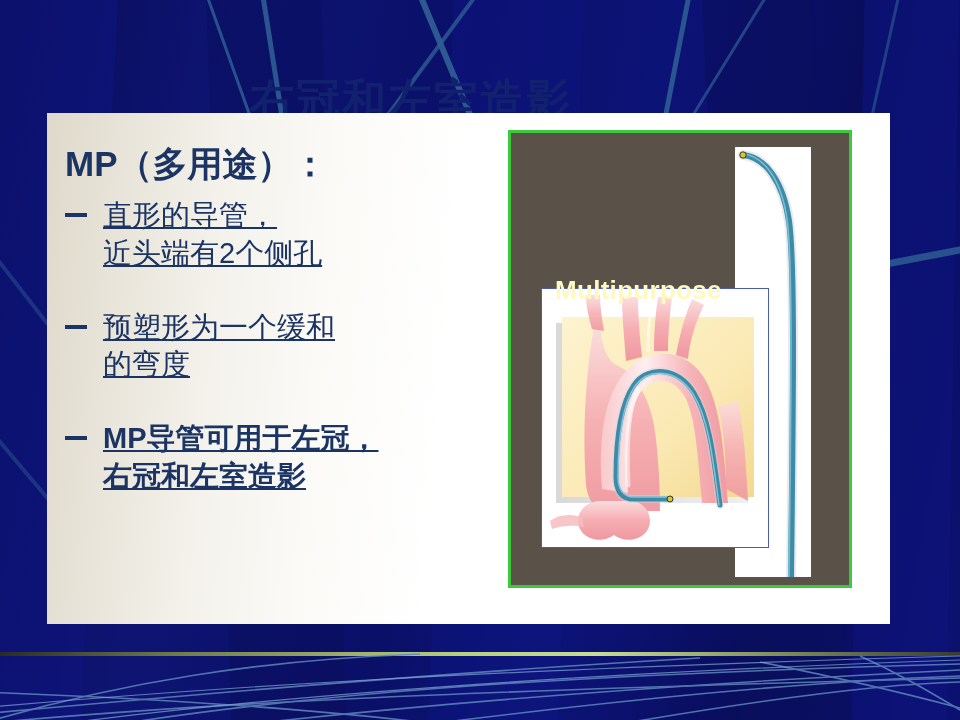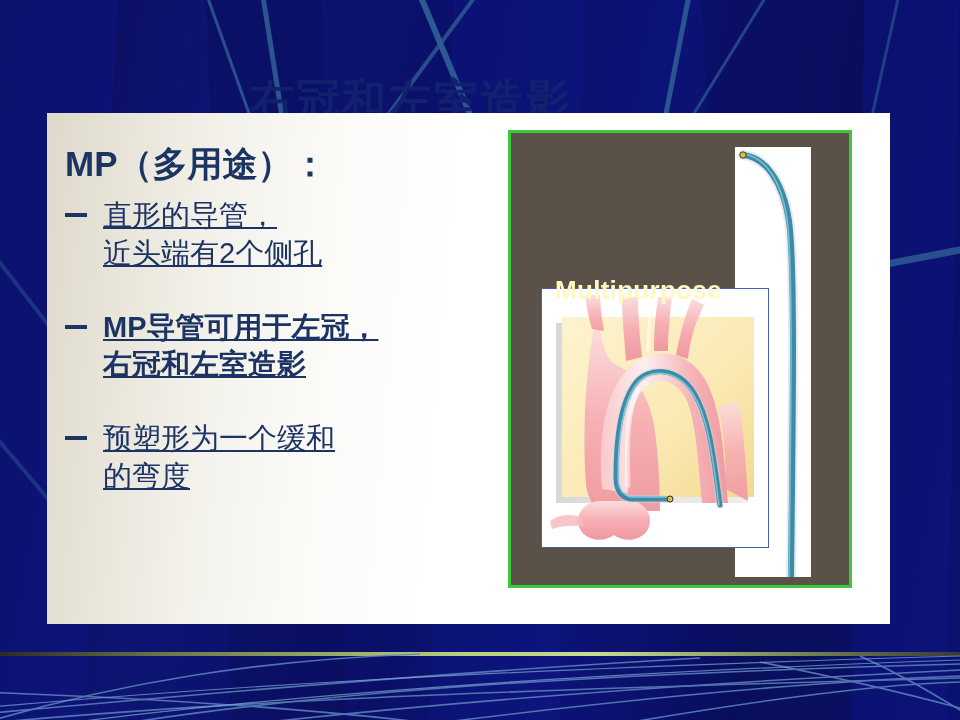--- a/index.html
+++ b/index.html
@@ -230,28 +230,28 @@
     <div class="heading">MP（多用途）：</div>
 
     <div class="bullet">
       <div class="dash"></div>
       <div class="btext">直形的导管，
 近头端有2个侧孔</div>
     </div>
 
     <div class="bullet gap">
       <div class="dash"></div>
+      <div class="btext">预塑形为一个缓和
+的弯度</div>
+    </div>
+
+    <div class="bullet gap">
+      <div class="dash"></div>
       <div class="btext bold">MP导管可用于左冠，
 右冠和左室造影</div>
-    </div>
-
-    <div class="bullet gap">
-      <div class="dash"></div>
-      <div class="btext">预塑形为一个缓和
-的弯度</div>
     </div>
 
   </div>
 
   <div class="img-card">
 
     <div class="cath-strip">
       <svg width="76" height="430" viewBox="0 0 76 430">
         <path d="M8 8 C 30 10, 48 34, 54 74 C 60 118, 58 260, 56 430" fill="none" stroke="#cfd8dd" stroke-width="10" stroke-linecap="round" opacity=".5"></path>
         <path d="M8 8 C 30 10, 48 34, 54 74 C 60 118, 58 260, 56 430" fill="none" stroke="#3d8ba6" stroke-width="6" stroke-linecap="round"></path>

